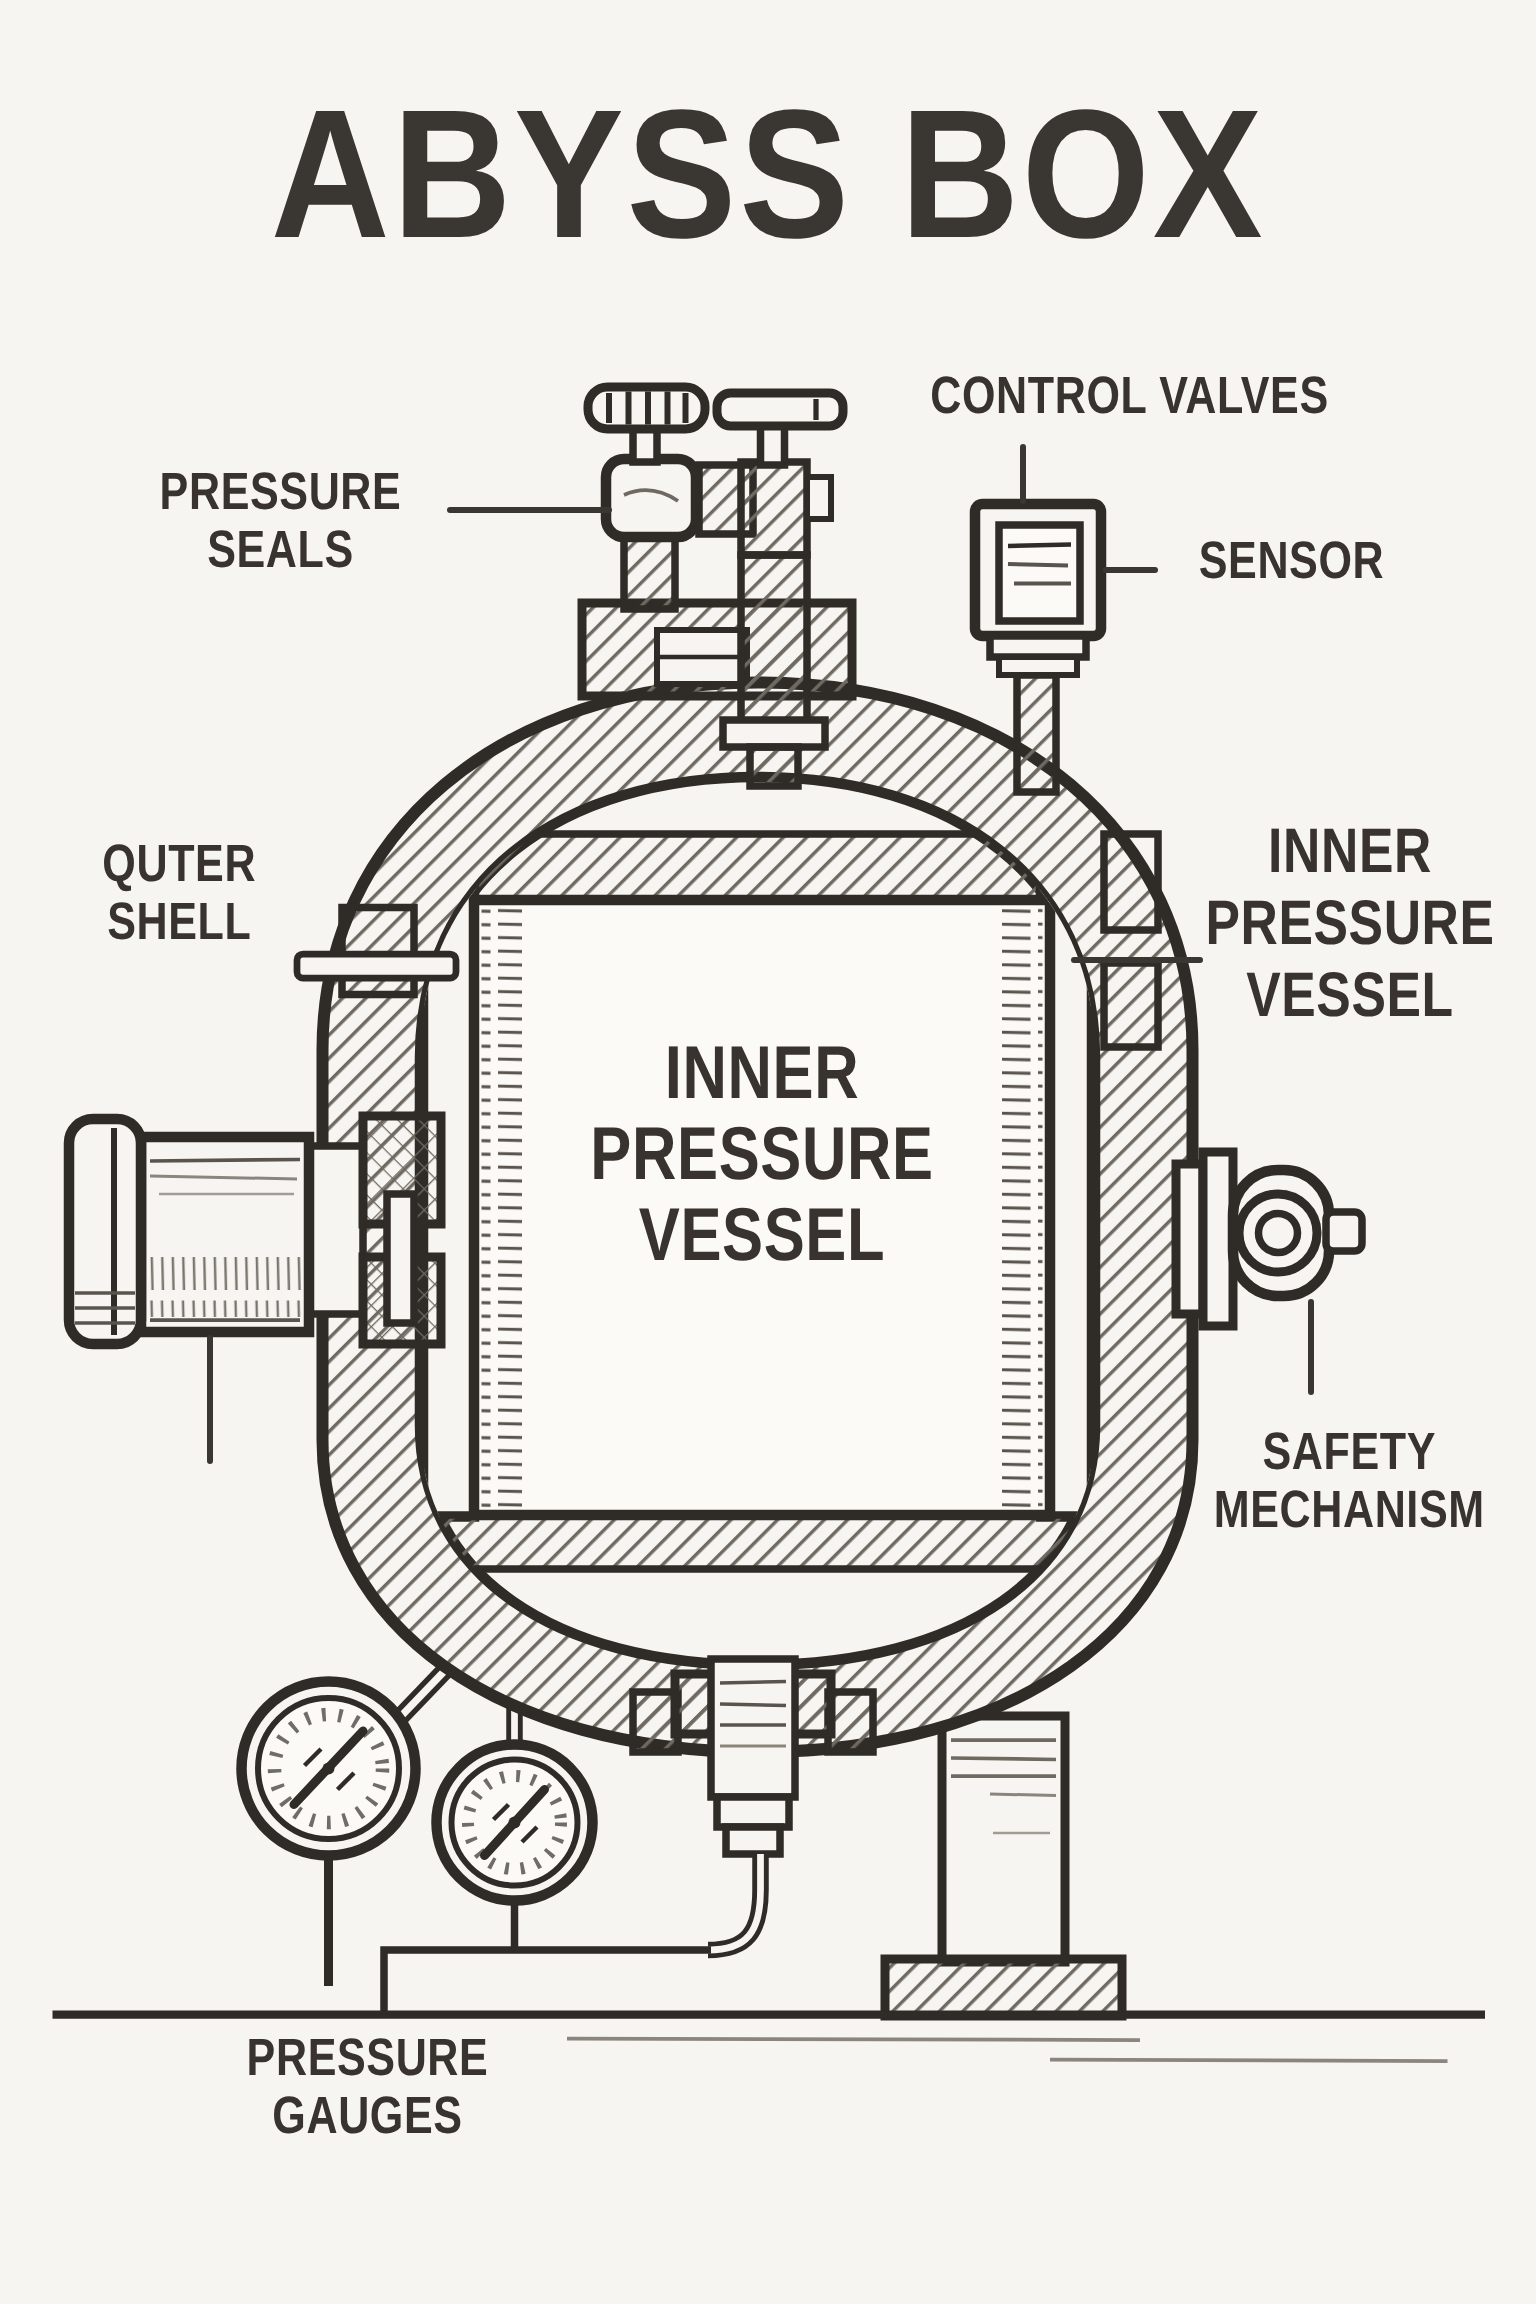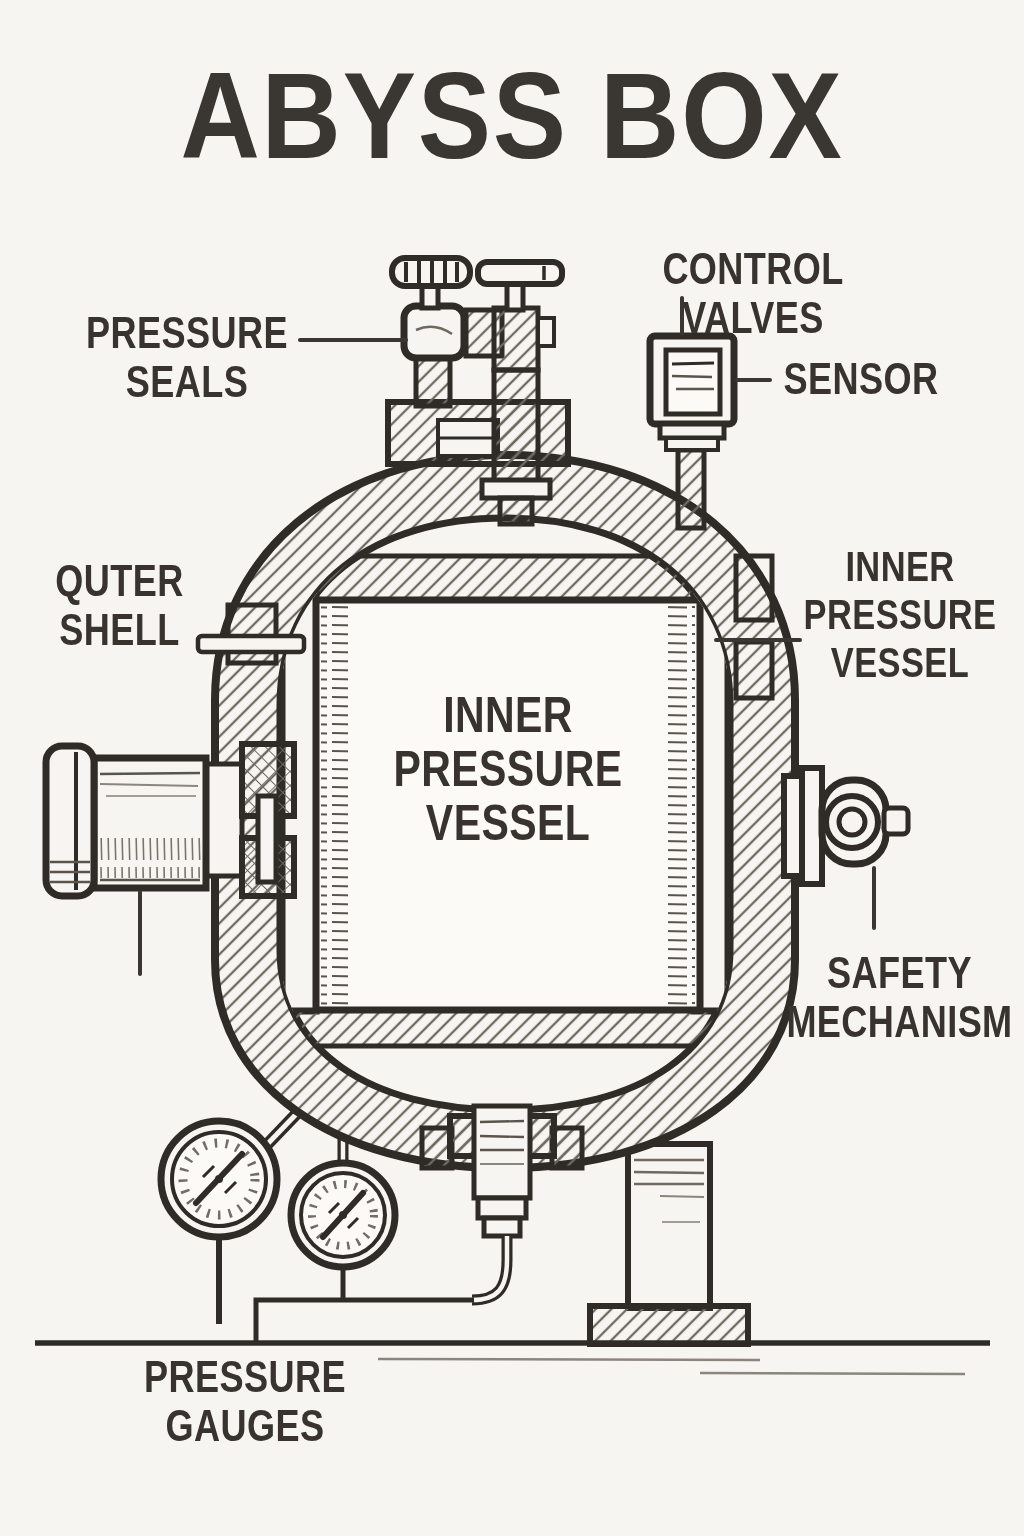--- a/index.html
+++ b/index.html
@@ -2,21 +2,21 @@
 <html><head>
 <meta charset="utf-8">
 <style>
   html,body{margin:0;padding:0;background:#e8e6e2;}
   #page{position:relative;width:1024px;height:1536px;margin:0 auto;background:#f7f5f1;overflow:hidden;
         font-family:"Liberation Sans","DejaVu Sans",sans-serif;}
   #art{position:absolute;left:0;top:0;width:1024px;height:1536px;}
   .lbl{position:absolute;font-weight:700;color:#38332e;text-align:center;line-height:1.12;letter-spacing:.5px;}
   .cond{transform:scaleX(.82);transform-origin:50% 50%;}
   .cond90{transform:scaleX(.9);transform-origin:50% 50%;}
-  .sz44{font-size:44px;}
+  .sz44{font-size:35px;}
   .sz42{font-size:42px;line-height:1.14;}
   .sz50{font-size:50px;line-height:1.08;}
   .title{font-size:122px;line-height:1.05;letter-spacing:2px;color:#3a3631;}
 </style>
 </head>
 <body>
 
 <div id="page">
 
 <svg id="art" viewBox="0 0 1024 1536" xmlns="http://www.w3.org/2000/svg">

